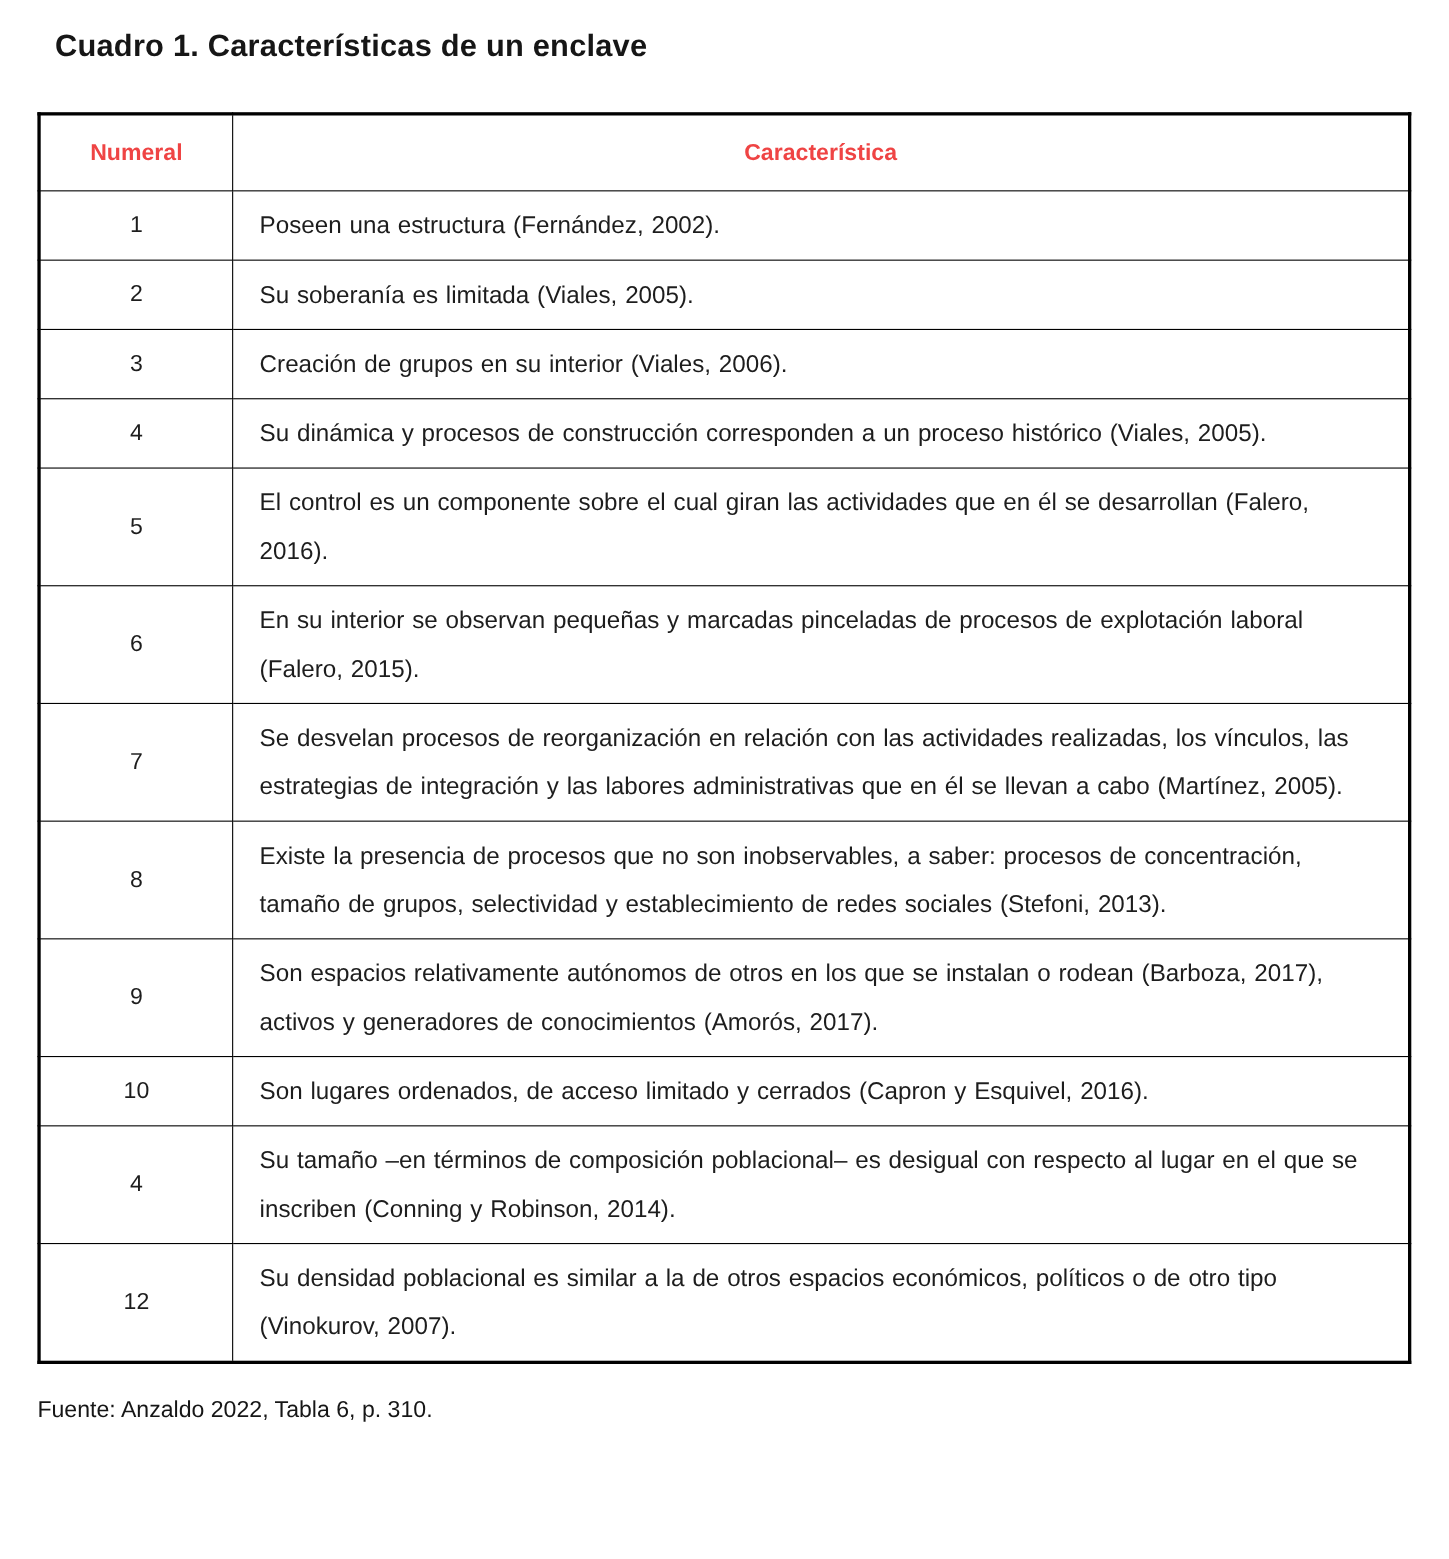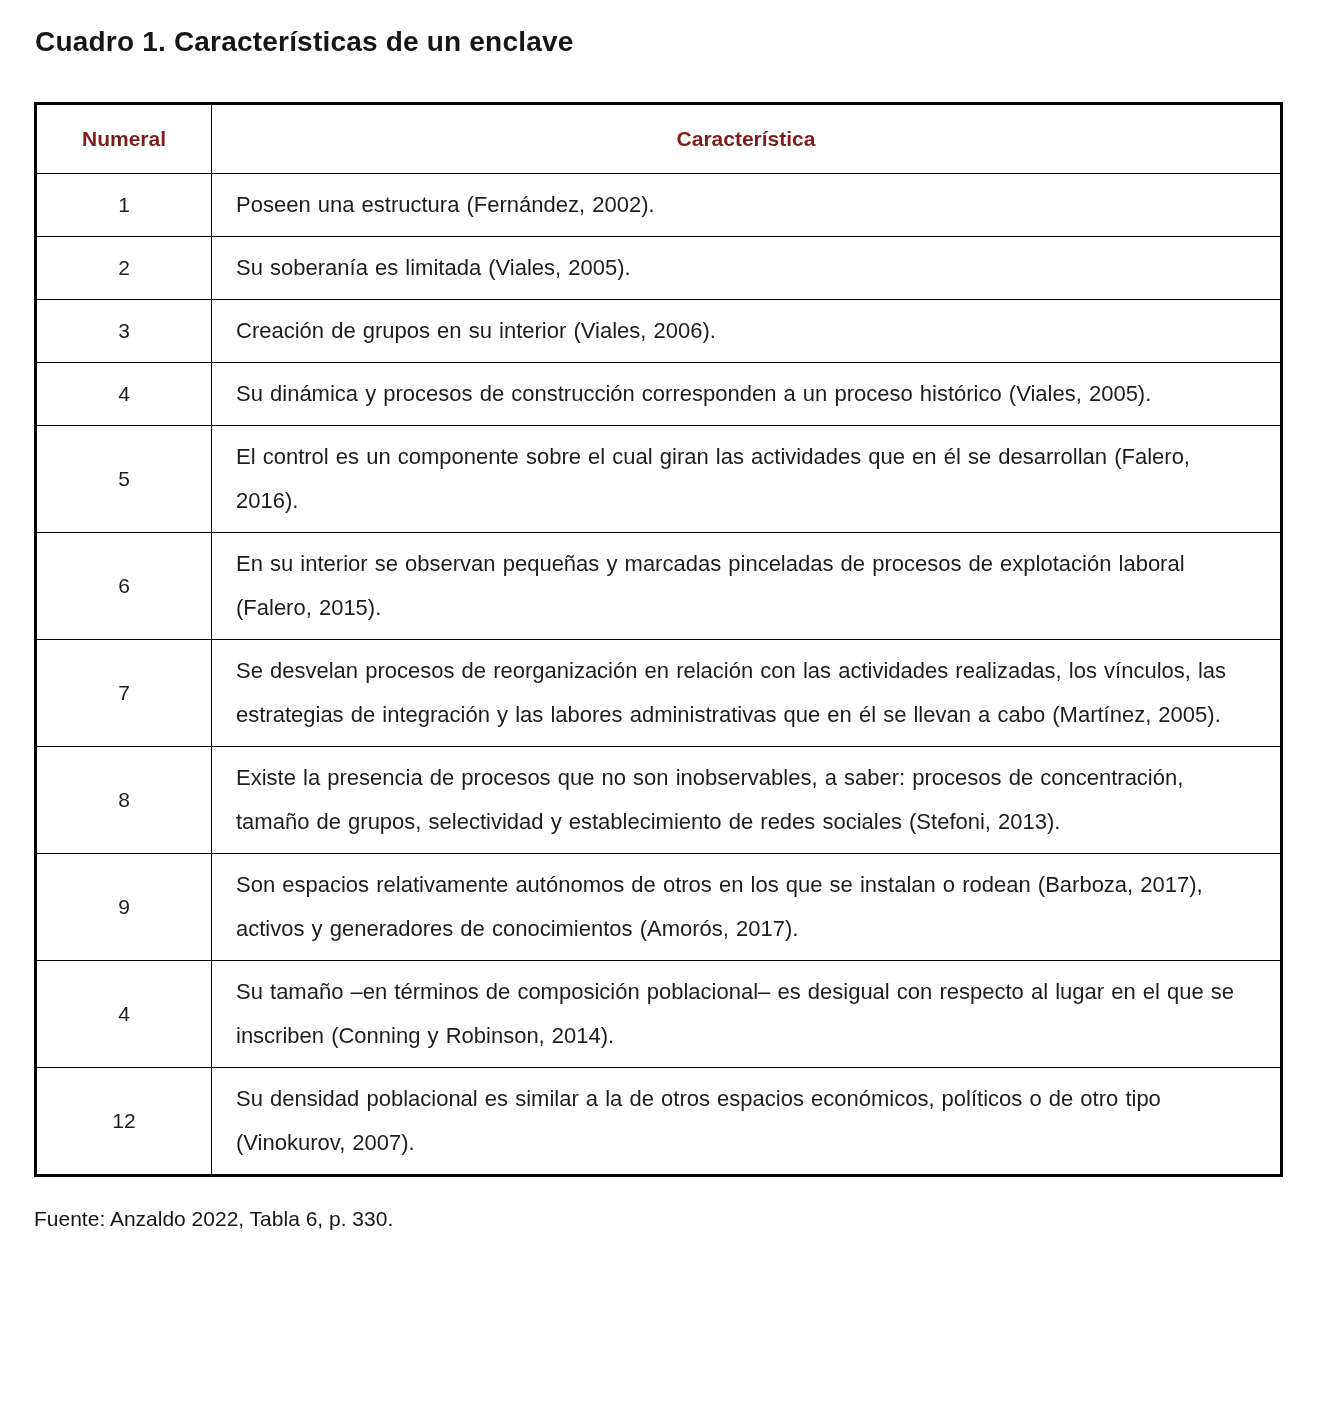--- a/index.html
+++ b/index.html
@@ -12,40 +12,40 @@
     min-height: 1417px;
     box-sizing: border-box;
     padding: 22px 34px 30px 34px;
     font-family: "Liberation Sans", sans-serif;
     color: #1d1d1d;
   }
   .doc-title {
     font-size: 28px;
     font-weight: 600;
     letter-spacing: 0.2px;
-    margin: 4px 0 44px 1px;
+    margin: 4px 0 44px 16px;
     color: #161616;
   }
   table.enclave-table {
     width: 100%;
     border-collapse: collapse;
     border: 3px solid #000000;
     table-layout: fixed;
   }
   table.enclave-table th,
   table.enclave-table td {
     border: 1.6px solid #000000;
   }
   table.enclave-table th {
     font-size: 21px;
     font-weight: 700;
     text-align: center;
     padding: 13px 10px;
     line-height: 2.0;
-    color: #7f1d1d;
+    color: #ef4444;
   }
   col.col-numeral { width: 176px; }
   td.numeral-cell {
     text-align: center;
     vertical-align: middle;
     font-size: 21px;
     padding: 9px 6px;
     line-height: 2.0;
   }
   td.caracteristica-cell {
@@ -109,23 +109,27 @@
     </tr>
     <tr>
       <td class="numeral-cell">8</td>
       <td class="caracteristica-cell">Existe la presencia de procesos que no son inobservables, a saber: procesos de concentración, tamaño de grupos, selectividad y establecimiento de redes sociales (Stefoni, 2013).</td>
     </tr>
     <tr>
       <td class="numeral-cell">9</td>
       <td class="caracteristica-cell">Son espacios relativamente autónomos de otros en los que se instalan o rodean (Barboza, 2017), activos y generadores de conocimientos (Amorós, 2017).</td>
     </tr>
     <tr>
+      <td class="numeral-cell">10</td>
+      <td class="caracteristica-cell">Son lugares ordenados, de acceso limitado y cerrados (Capron y Esquivel, 2016).</td>
+    </tr>
+    <tr>
       <td class="numeral-cell">4</td>
       <td class="caracteristica-cell">Su tamaño –en términos de composición poblacional– es desigual con respecto al lugar en el que se inscriben (Conning y Robinson, 2014).</td>
     </tr>
     <tr>
       <td class="numeral-cell">12</td>
       <td class="caracteristica-cell">Su densidad poblacional es similar a la de otros espacios económicos, políticos o de otro tipo (Vinokurov, 2007).</td>
     </tr>
   </tbody>
 </table>
 
-<p class="source-note">Fuente: Anzaldo 2022, Tabla 6, p. 330.</p>
+<p class="source-note">Fuente: Anzaldo 2022, Tabla 6, p. 310.</p>
 
 </body></html>

